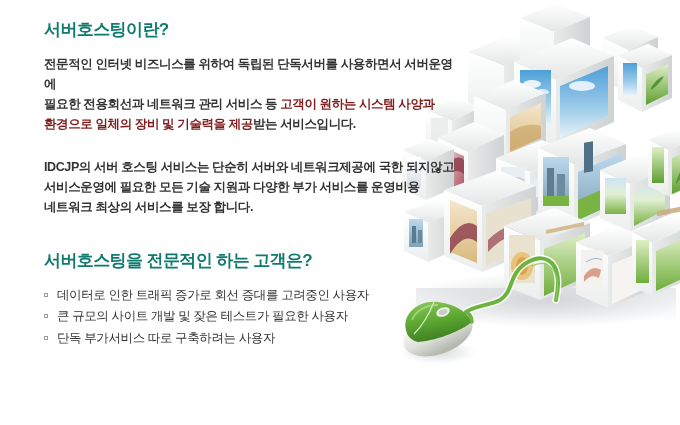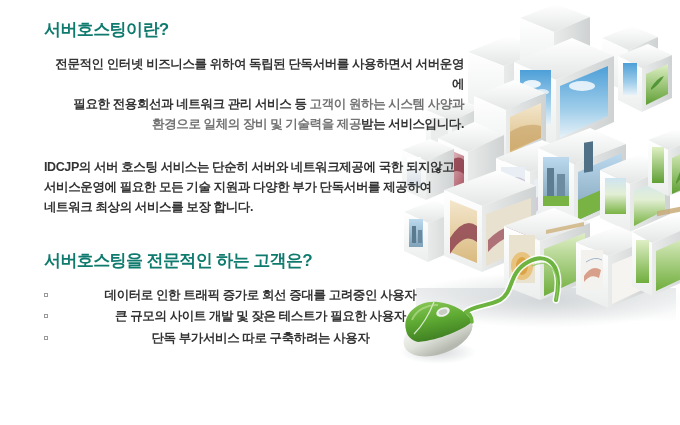--- a/index.html
+++ b/index.html
@@ -40,40 +40,39 @@
   .heading-2 { padding-top: 0; }
 
   .para {
     font-size: 12.5px;
     color: #333333;
     line-height: 20px;
     letter-spacing: -0.4px;
     margin: 0;
     font-weight: bold;
   }
-  .para .hl { color: #737373; }
-
-  .para-1 { margin-top: 14px; text-align: right; }
+  .para .hl { color: #7f1d1d; }
+
+  .para-1 { margin-top: 14px; }
   .para-2 { margin-top: 23px; }
 
   .bullet-list {
     list-style: none;
     margin: 0;
     padding: 0;
   }
   .bullet-list li {
     position: relative;
     padding-left: 13px;
     font-size: 12.5px;
     color: #333333;
     line-height: 21.5px;
     letter-spacing: -0.4px;
-    font-weight: bold;
+    font-weight: normal;
     white-space: nowrap;
-    text-align: center;
   }
   .bullet-list li .sq {
     position: absolute;
     left: 0;
     top: 8px;
     width: 4px;
     height: 4px;
     border: 1px solid #9a9a9a;
     background: #ffffff;
     box-sizing: border-box;
@@ -366,21 +365,21 @@
     <h2 class="heading heading-1">서버호스팅이란?</h2>
 
     <p class="para para-1">
       <span>전문적인 인터넷 비즈니스를 위하여 독립된 단독서버를 사용하면서 서버운영에</span><br>
       <span>필요한 전용회선과 네트워크 관리 서비스 등 </span><span class="hl">고객이 원하는 시스템 사양과</span><br>
       <span class="hl">환경으로 일체의 장비 및 기술력을 제공</span><span>받는 서비스입니다.</span>
     </p>
 
     <p class="para para-2">
       <span>IDCJP의 서버 호스팅 서비스는 단순히 서버와 네트워크제공에 국한 되지않고</span><br>
-      <span>서비스운영에 필요한 모든 기술 지원과 다양한 부가 단독서버를 제공하여</span><br>
+      <span>서비스운영에 필요한 모든 기술 지원과 다양한 부가 서비스를 운영비용</span><br>
       <span>네트워크 최상의 서비스를 보장 합니다.</span>
     </p>
 
     <h2 class="heading heading-2" style="margin-top:34px;">서버호스팅을 전문적인 하는 고객은?</h2>
 
     <div class="list-wrap">
       <ul class="bullet-list">
         <li>
           <span class="sq"></span>
           <span>데이터로 인한 트래픽 증가로 회선 증대를 고려중인 사용자</span>

